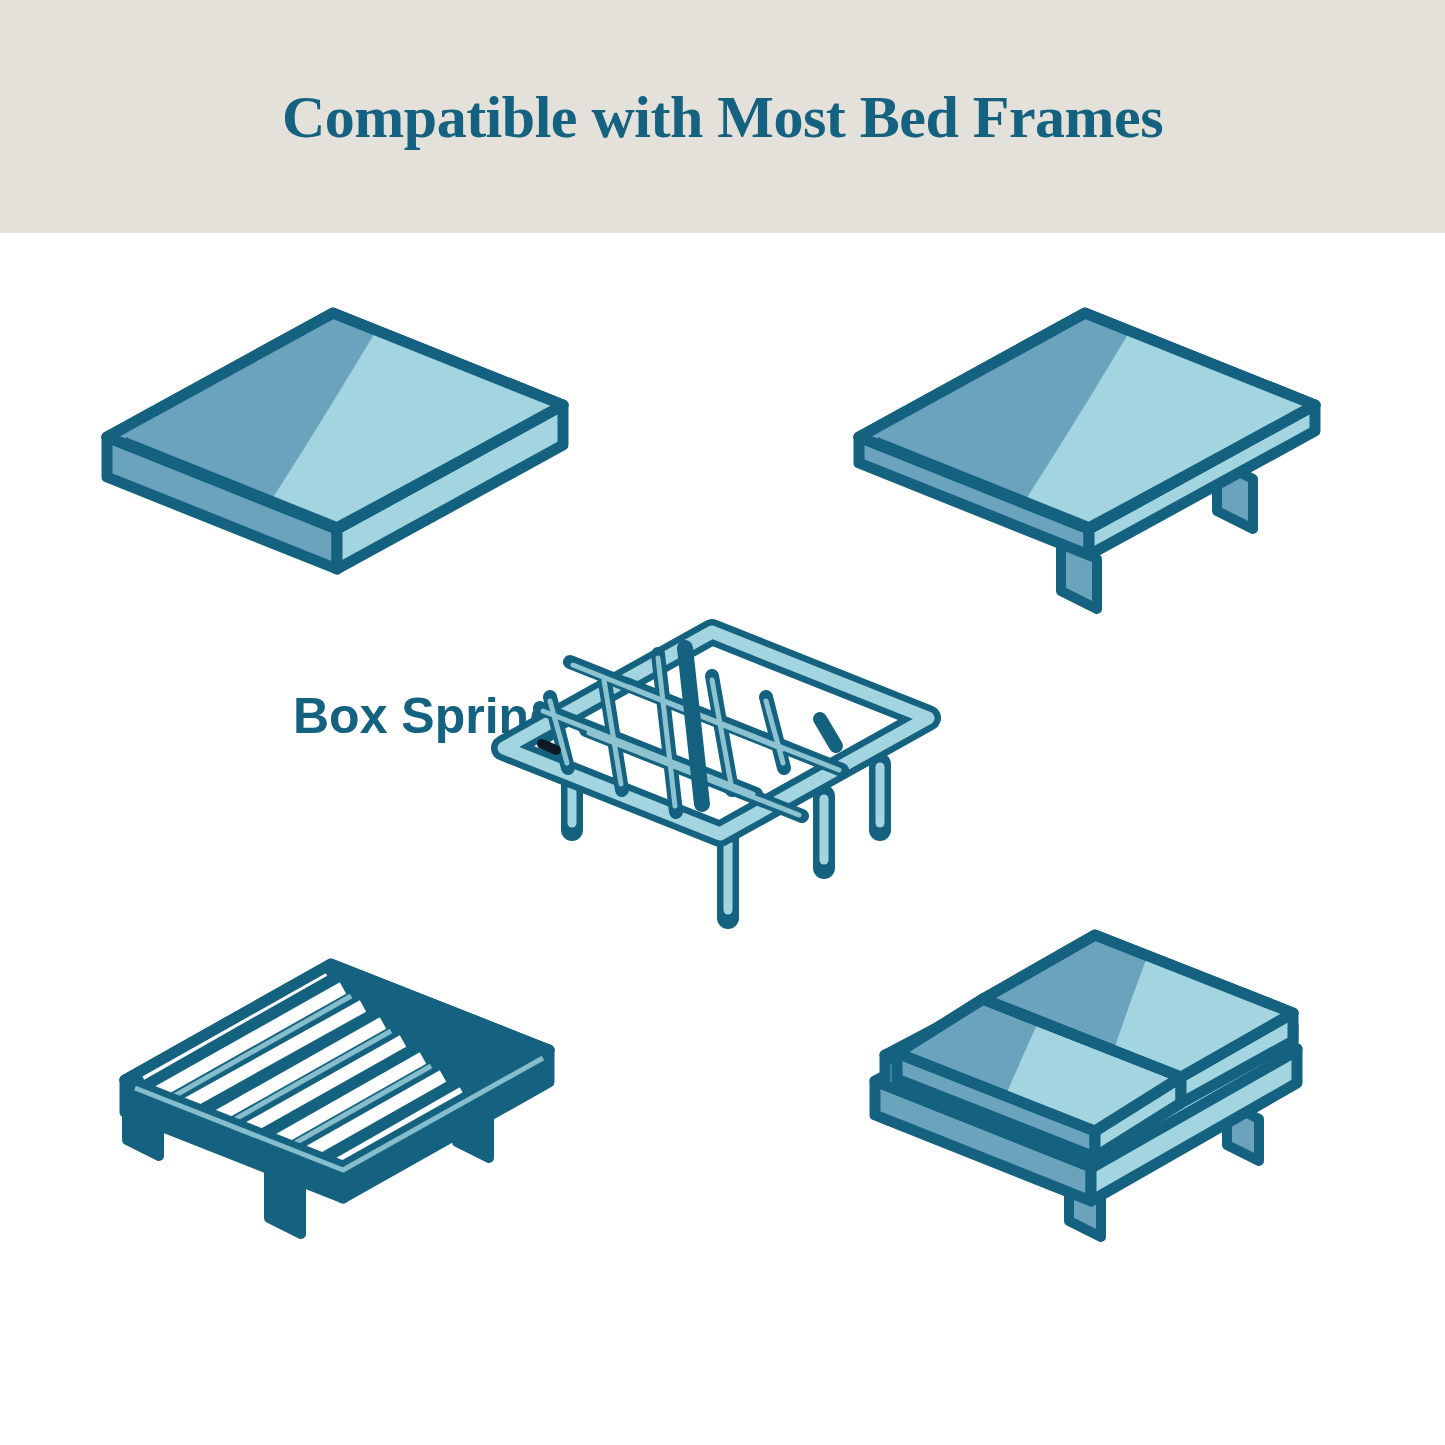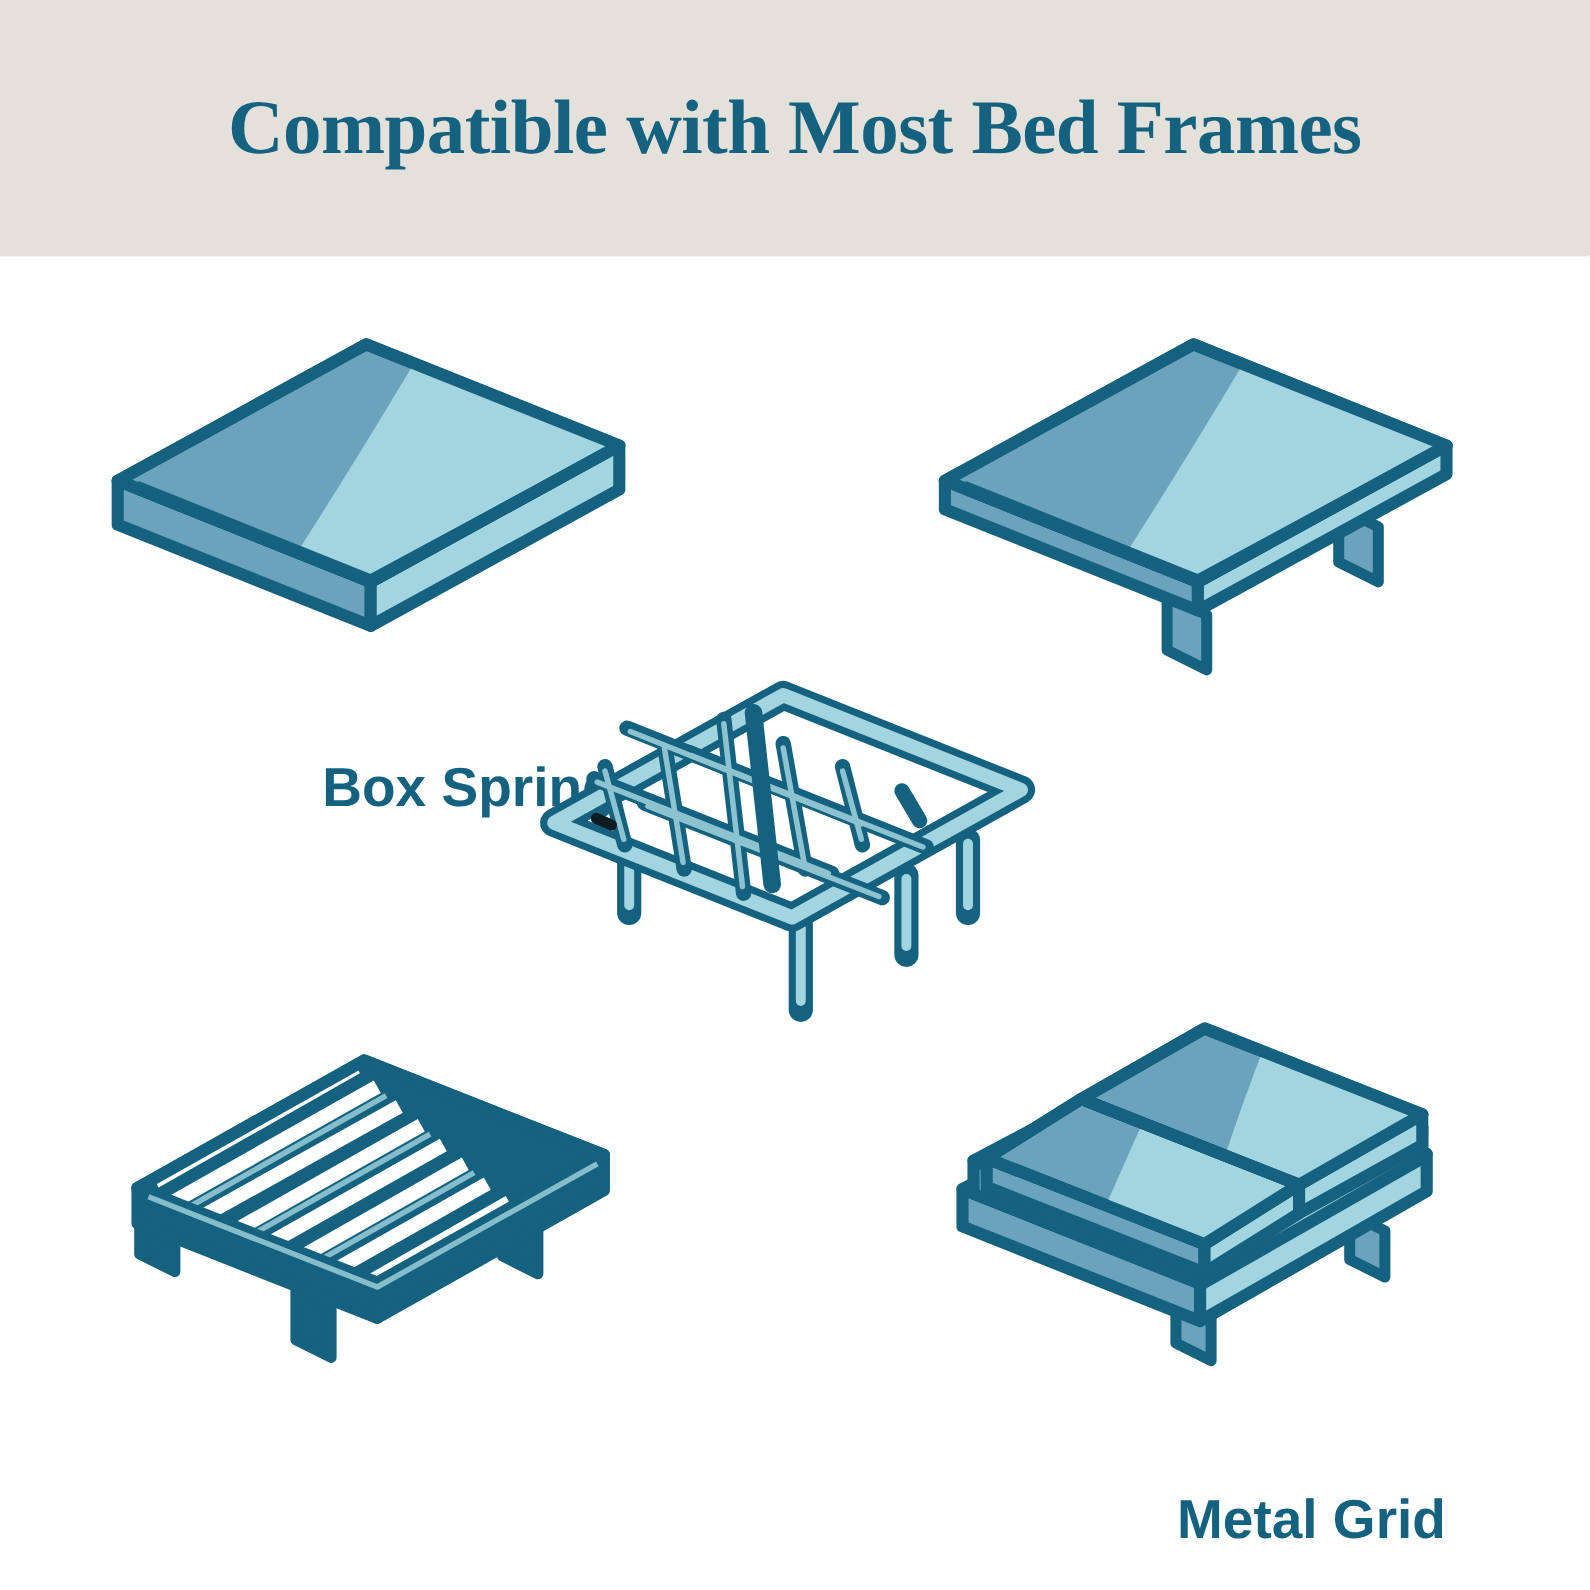--- a/index.html
+++ b/index.html
@@ -25,21 +25,21 @@
     width: 1445px;
     height: 233px;
     background: #e3e1da;
     display: flex;
     align-items: center;
     justify-content: center;
   }
   #page-title {
     font-family: "Liberation Serif", "DejaVu Serif", serif;
     font-weight: bold;
-    font-size: 70px;
+    font-size: 60px;
     line-height: 1;
     color: #14627f;
     letter-spacing: -0.5px;
     white-space: nowrap;
     margin: 0;
     padding: 0 40px;
   }
   
   #illustrations {
     position: absolute;
@@ -183,21 +183,20 @@
             <line x1="109" y1="115" x2="319" y2="197"></line>
           </g>
 
           <g stroke-width="16" fill="none">
             <line x1="205" y1="30" x2="222" y2="186"></line>
           </g>
 
           <line x1="62" y1="126" x2="76" y2="132" stroke="#0d1b24" stroke-width="10"></line>
         </g>
       </svg>
-      <div class="fig-label" id="label-metal-grid">Metal Grid</div>
     </div>
 
     <div class="figure" id="fig-slatted">
       <svg width="460" height="300" viewBox="0 0 460 300">
         <defs>
           <clipPath id="clip-sl-top">
             <polygon points="226,16 444,102 238,218 20,132"></polygon>
           </clipPath>
         </defs>
 

